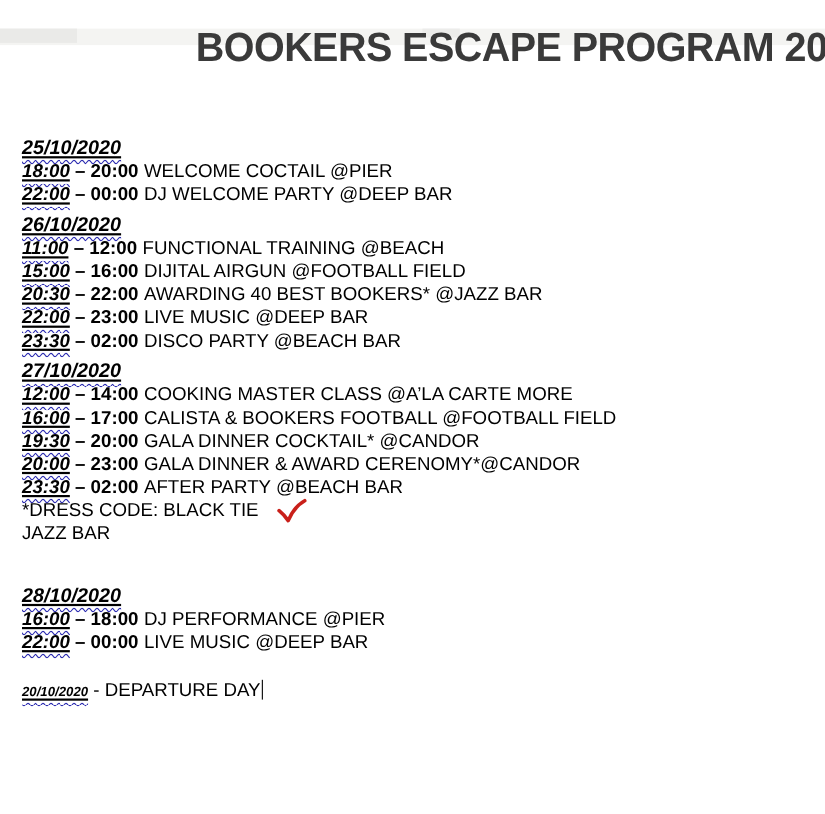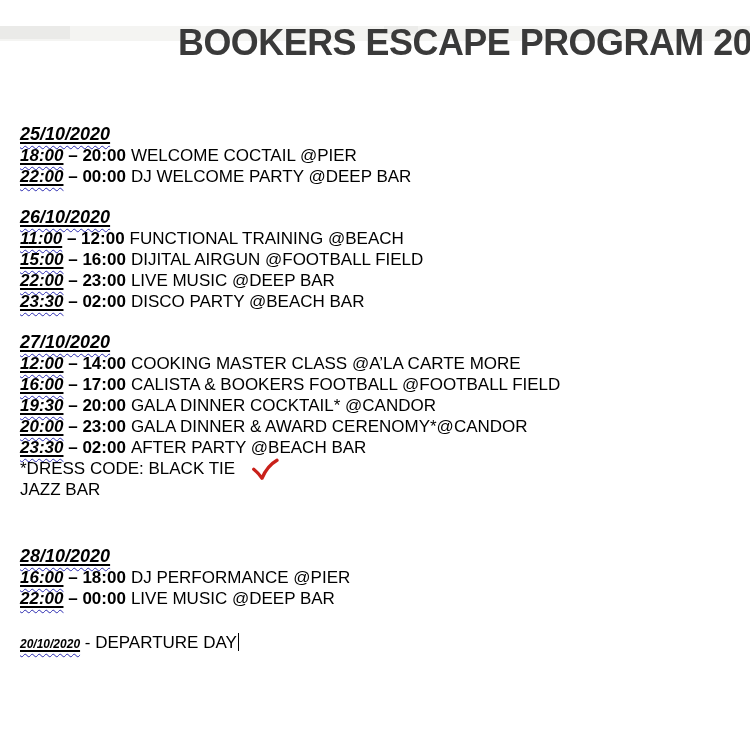--- a/index.html
+++ b/index.html
@@ -31,23 +31,23 @@
     font-size:37px;
     line-height:34px;
     font-weight:bold;
     letter-spacing:-0.5px;
     color:var(--titlecol);
     white-space:nowrap;
     transform:scaleX(.97);
     transform-origin:left center;
   }
   .sections{display:block;}
-  .sec{margin-top:20px;}
+  .sec{margin-top:7px;}
   .sec:first-child{margin-top:64px;}
-  .sec.big-gap{margin-top:46px;}
+  .sec.big-gap{margin-top:36px;}
   .line{
     font-size:17px;
     line-height:21px;
     white-space:nowrap;
     position:relative;
   }
   .date-line{font-size:18px;}
   .date{
     font-weight:bold;
     font-style:italic;
@@ -104,20 +104,21 @@
 </div>
   </section>
 
   <section class="sec">
     <div class="line date-line"><span class="date wavy"><span class="solid date-inner">26/10/2020</span></span></div>
     <div class="events">
   <div class="line event"><span class="bold"><span class="wavy"><span class="solid time-start">11:00</span></span><span class="time-rest"> – 12:00</span></span><span class="desc">FUNCTIONAL TRAINING @BEACH</span></div>
 
   <div class="line event"><span class="bold"><span class="wavy"><span class="solid time-start">15:00</span></span><span class="time-rest"> – 16:00</span></span><span class="desc">DIJITAL AIRGUN @FOOTBALL FIELD</span></div>
 
+  <div class="line event"><span class="bold"><span class="wavy"><span class="solid time-start">20:30</span></span><span class="time-rest"> – 22:00</span></span><span class="desc">AWARDING 40 BEST BOOKERS* @JAZZ BAR</span></div>
 
   <div class="line event"><span class="bold"><span class="wavy"><span class="solid time-start">22:00</span></span><span class="time-rest"> – 23:00</span></span><span class="desc">LIVE MUSIC @DEEP BAR</span></div>
 
   <div class="line event"><span class="bold"><span class="wavy"><span class="solid time-start">23:30</span></span><span class="time-rest"> – 02:00</span></span><span class="desc">DISCO PARTY @BEACH BAR</span></div>
 
 </div>
   </section>
 
   <section class="sec">
     <div class="line date-line"><span class="date wavy"><span class="solid date-inner">27/10/2020</span></span></div>

